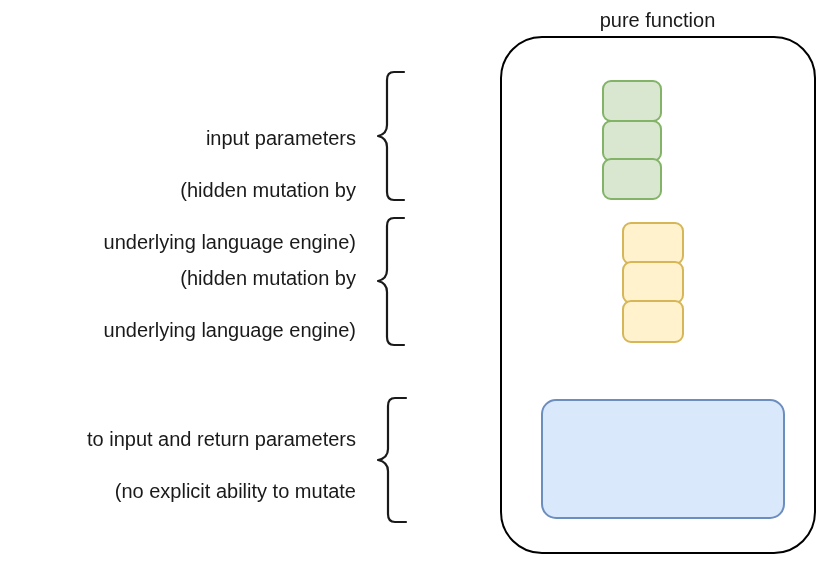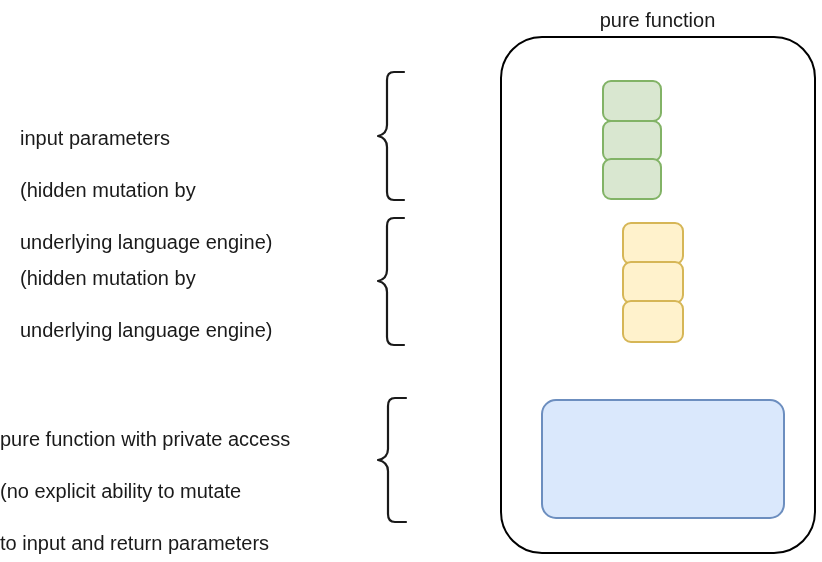--- a/index.html
+++ b/index.html
@@ -14,21 +14,21 @@
     color: #000000;
     overflow: hidden;
   }
   #canvas {
     position: relative;
     width: 670px;
     height: 562px;
   }
   .label-block {
     position: absolute;
-    text-align: left;
+    text-align: right;
     font-size: 20px;
     line-height: 26px;
     color: #1a1a1a;
     white-space: pre-line;
   }
   .label-line {
     display: block;
   }
   .brace {
     position: absolute;
@@ -88,23 +88,22 @@
     <span class="label-line">underlying language engine)</span>
   </div>
 
   <div class="brace" style="left:374px; top:216px;">
     <svg width="34" height="131" viewBox="0 0 34 131" fill="none">
       <path d="M30 2 L20 2 Q13 2 13 10 L13 54 Q13 63 4 65 Q13 67 13 76 L13 121 Q13 129 20 129 L30 129" stroke="#1a1a1a" stroke-width="2.2" stroke-linecap="round" stroke-linejoin="round" fill="none"></path>
     </svg>
   </div>
 
   <div class="label-block" style="left:0px; top:400px; width:356px;">
-    <span class="label-line">pure function with private access</span>
+    <span class="label-line">to input and return parameters</span>
     <span class="label-line">(no explicit ability to mutate</span>
-    <span class="label-line">to input and return parameters</span>
     
   </div>
 
   <div class="brace" style="left:374px; top:396px;">
     <svg width="36" height="128" viewBox="0 0 36 128" fill="none">
       <path d="M32 2 L21 2 Q14 2 14 10 L14 53 Q14 62 4 64 Q14 66 14 75 L14 118 Q14 126 21 126 L32 126" stroke="#1a1a1a" stroke-width="2.2" stroke-linecap="round" stroke-linejoin="round" fill="none"></path>
     </svg>
   </div>
 
   <div class="node" style="left:602px; top:80px; width:60px; height:42px; background:#d9e7d0; border-color:#82b366;"></div>

